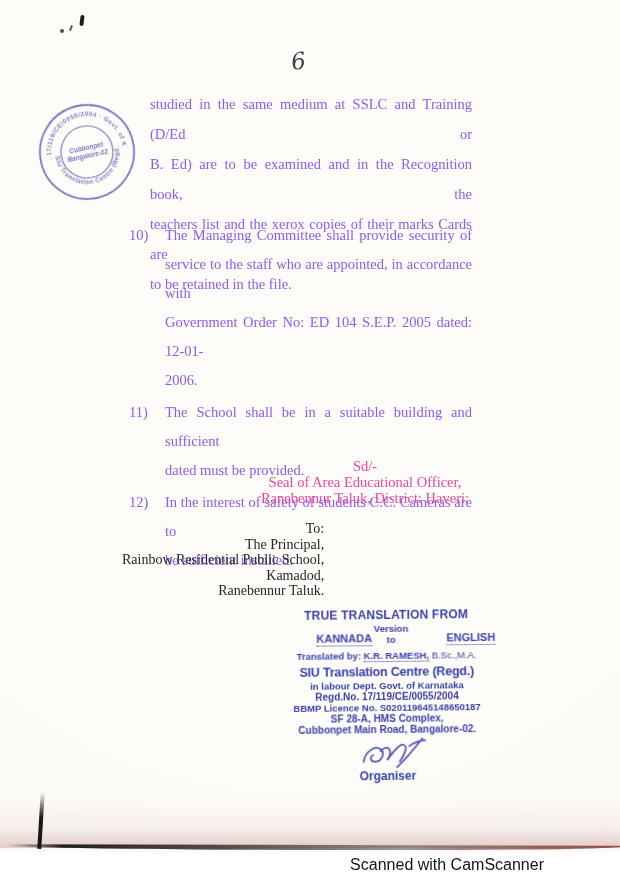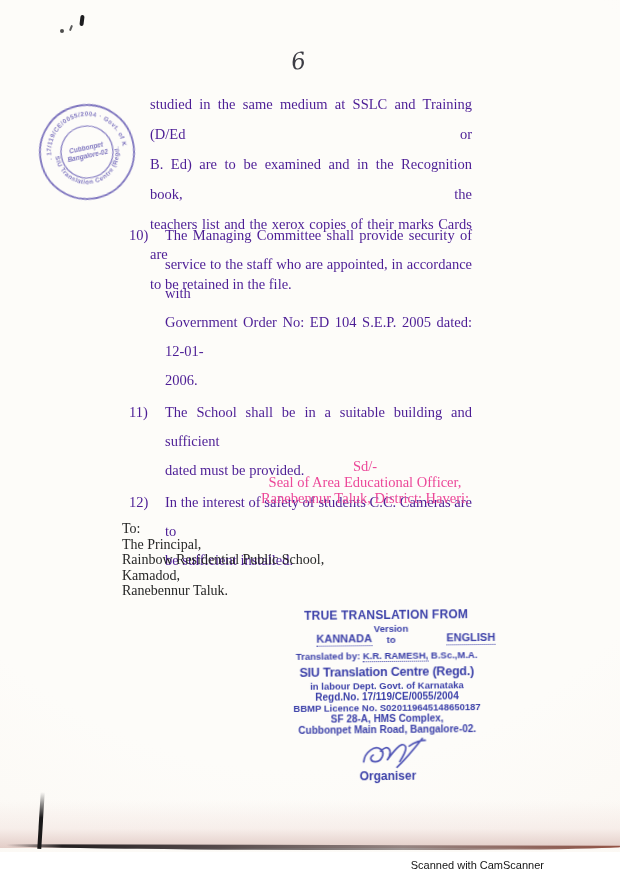--- a/index.html
+++ b/index.html
@@ -12,64 +12,64 @@
   .mark-dot{position:absolute;left:60px;top:29px;width:4px;height:4px;border-radius:50%;background:#2e2e2e;opacity:.85;}
   .mark-tick{position:absolute;left:70px;top:25px;width:2px;height:6px;background:#5a5a5a;border-radius:1px;transform:rotate(22deg);}
   .mark-dash{position:absolute;left:80px;top:15px;width:4px;height:11px;background:#1d1d20;border-radius:2px;transform:rotate(7deg);}
   
   .pagenum{position:absolute;left:291px;top:48px;font-family:"DejaVu Serif",serif;
            font-style:italic;font-size:23px;color:#3c3c44;transform:rotate(-8deg);}
   
   .seal{position:absolute;left:34px;top:99px;width:106px;height:106px;
         transform:rotate(-12deg);opacity:.82;filter:blur(.35px);}
   
-  .bodycopy{color:#4c1d95;}
+  .bodycopy{color:#8b5cf6;}
   .intro{position:absolute;left:150px;top:89px;width:322px;font-size:14.5px;line-height:30px;}
   .jl{display:block;text-align:justify;text-align-last:justify;white-space:normal;}
   .ll{display:block;text-align:left;}
   .items{position:absolute;left:129px;top:221px;width:343px;font-size:14.5px;line-height:29px;}
   .item{position:relative;padding-left:36px;margin-bottom:3px;}
   .item .num{position:absolute;left:0;top:0;}
   .sdblock{position:absolute;left:228px;top:458px;width:274px;text-align:center;
            font-size:14.5px;line-height:16px;color:#ec4899;}
   .address{position:absolute;left:122px;top:521px;font-size:14px;line-height:15.5px;color:#262626;}
-  .address span{display:block;}
+  .address span{display:block;text-align:right;}
   
   .stamp{position:absolute;left:281px;top:608px;width:212px;text-align:center;
          color:#3a3fa8;font-family:"Liberation Sans",sans-serif;
          transform:rotate(-.6deg);filter:blur(.2px);}
   .stamp .title{font-size:12px;font-weight:700;letter-spacing:.2px;}
   .lang-row{display:flex;align-items:flex-end;margin-top:1px;}
   .lang{font-size:11px;font-weight:700;border-bottom:1.5px dotted #3a3fa8;padding-bottom:1px;margin-left:36px;}
   .dots{flex:1;border-bottom:1.5px dotted #3a3fa8;margin:0 1px 2px 1px;height:10px;}
   .version{font-size:9.5px;font-weight:600;padding-bottom:1px;}
   .tby{font-size:9.5px;font-weight:600;margin-top:4px;}
   .tname{font-weight:700;border-bottom:1.5px dotted #3a3fa8;}
-  .tdeg{font-weight:700;}
+  .tdeg{font-weight:400;}
   .centre{font-size:12.5px;font-weight:700;margin-top:4px;letter-spacing:-.2px;}
   .dept{font-size:9.5px;font-weight:700;margin-top:1px;}
   .regd{font-size:10px;font-weight:700;}
   .lic{font-size:9.5px;font-weight:700;}
   .sf{font-size:10px;font-weight:700;}
   .cub{font-size:10px;font-weight:700;}
   .sig{display:block;margin:0 0 0 72px;width:96px;height:38px;}
   .organiser{font-size:12px;font-weight:600;margin-top:-4px;}
   
   .edge-band{position:absolute;left:0;right:0;top:800px;height:48px;
     background:linear-gradient(to bottom, rgba(243,229,226,0) 0%, rgba(240,223,219,.45) 60%, rgba(222,197,191,.85) 100%);}
   .edge-line{position:absolute;left:0;right:0;top:845px;height:5px;transform:rotate(.15deg);
     border-radius:0 0 50% 50% / 0 0 80% 80%;
     background:linear-gradient(to right, rgba(25,22,24,0) 1%, rgba(25,22,24,.95) 10%,
       rgba(60,50,52,.85) 35%, rgba(84,70,70,.55) 65%, rgba(122,62,50,.8) 93%, rgba(140,70,55,.9) 100%);}
   .edge-diag{position:absolute;left:39px;top:792px;width:4px;height:57px;transform:rotate(3.5deg);
     background:linear-gradient(to bottom, rgba(20,20,20,0), rgba(14,13,14,.95) 45%);}
   
   .footer{position:absolute;left:0;right:0;bottom:0;height:26px;background:#ffffff;
           display:flex;align-items:center;justify-content:flex-end;padding-right:76px;box-sizing:border-box;
-          font-family:"Liberation Sans",sans-serif;font-size:11px;color:#141414;}
+          font-family:"Liberation Sans",sans-serif;font-size:16px;color:#141414;}
 </style>
 </head>
 <body>
 
 <div class="screen">
   <div class="paper"></div>
 
   <div class="mark-dot"></div>
   <div class="mark-tick"></div>
   <div class="mark-dash"></div>

